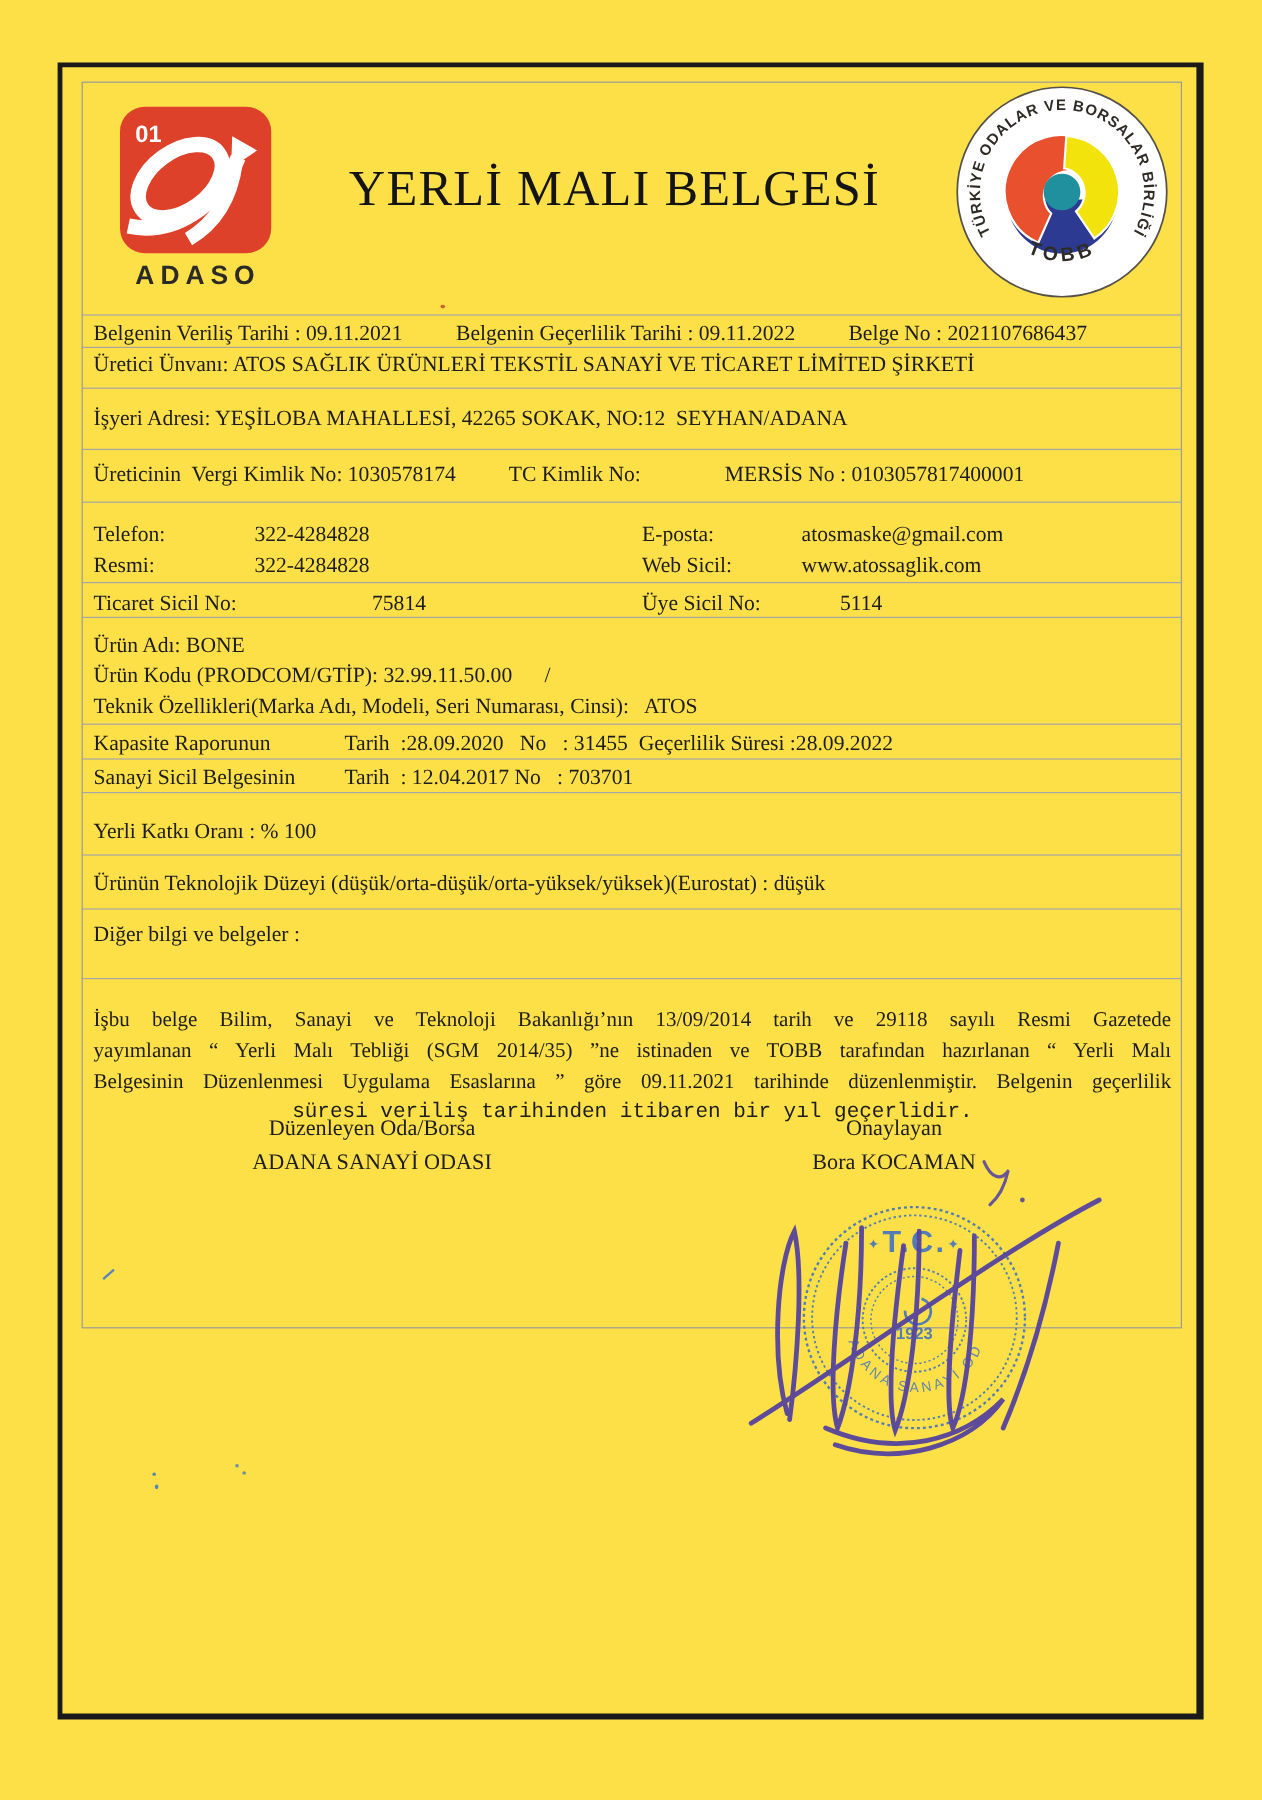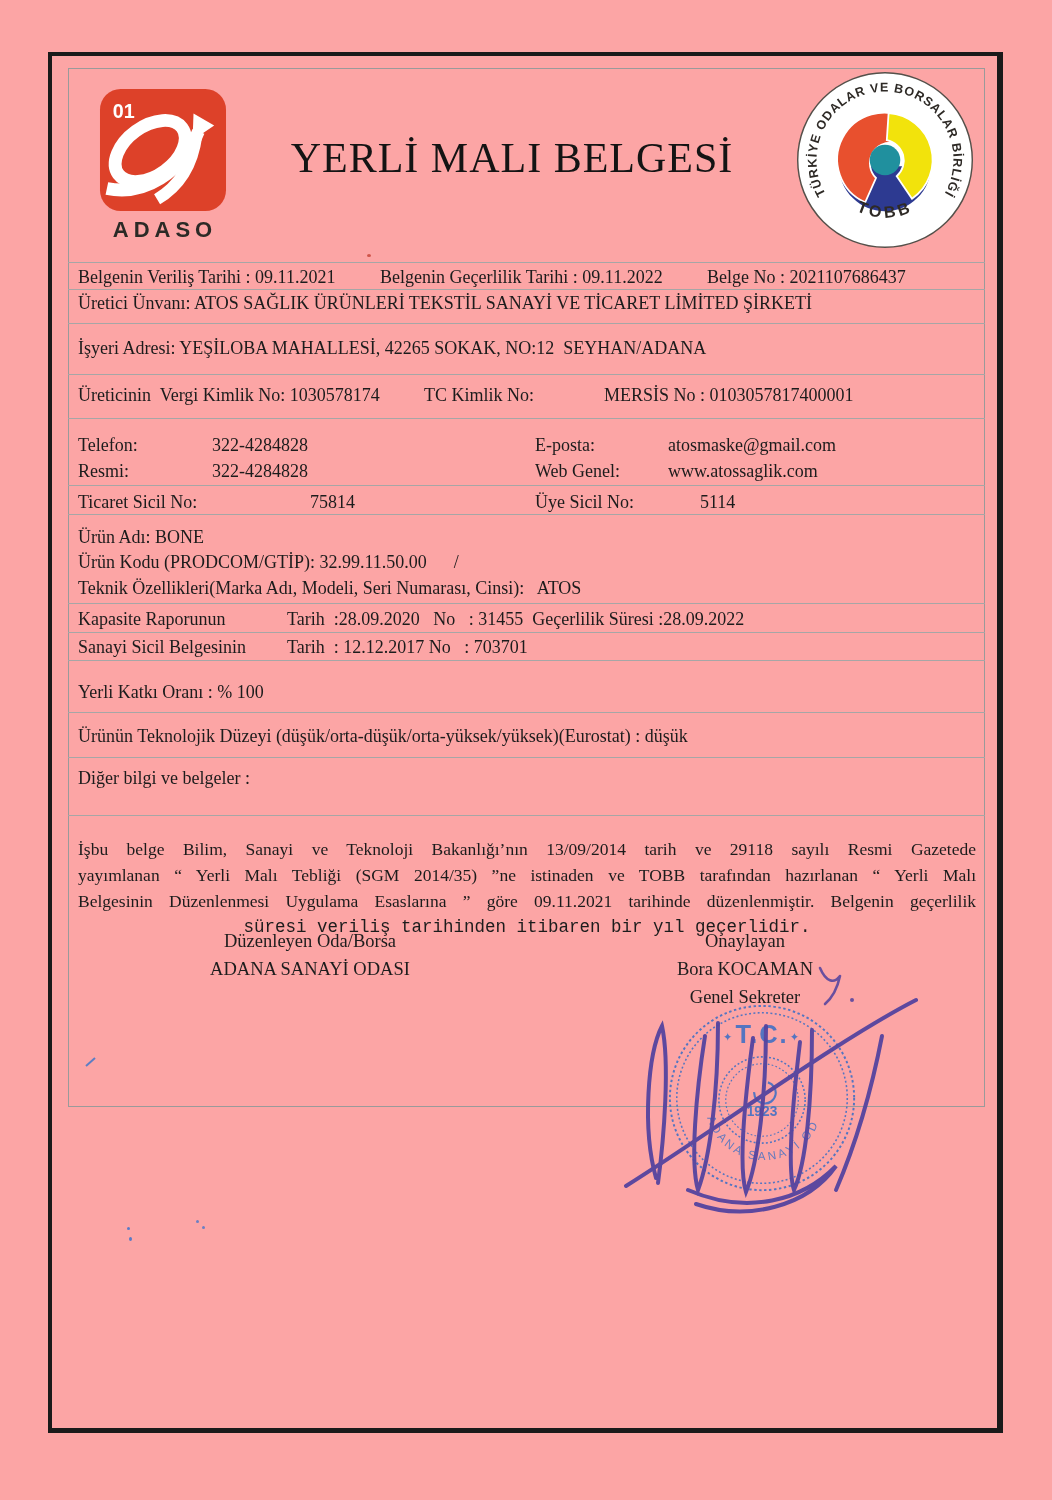--- a/index.html
+++ b/index.html
@@ -1,16 +1,16 @@
 <!DOCTYPE html>
 <html><head>
 <meta charset="utf-8">
 <style>
   html,body{margin:0;padding:0;background:#e9e9e9;}
-  .page{position:relative;width:1052px;height:1500px;background:#fca5a5;overflow:hidden;
+  .page{position:relative;width:1052px;height:1500px;background:#fde047;overflow:hidden;
         font-family:"Liberation Serif",serif;color:#1d1d1d;}
   .frame{position:absolute;left:48px;top:52px;width:955px;height:1381px;
          border-style:solid;border-color:#1a1a1a;border-width:4px 6px 5px 4px;box-sizing:border-box;}
   .innerbox{position:absolute;left:68px;top:68px;width:917px;height:1039px;
             border:1px solid #9a9a9a;box-sizing:border-box;background:transparent;}
   .hline{position:absolute;left:68px;width:917px;height:0;border-top:1px solid #a6a6a6;}
   .run{position:absolute;white-space:pre;font-size:18px;line-height:1.15;color:#1c1c1c;}
   .title{position:absolute;left:262px;top:134px;width:500px;text-align:center;
          font-size:42px;letter-spacing:1px;color:#141414;white-space:nowrap;}
   .adaso-word{position:absolute;left:84px;top:217px;width:162px;text-align:center;
@@ -93,36 +93,36 @@
   <div class="run" style="left:78px;top:385px">Üreticinin  Vergi Kimlik No: 1030578174</div>
   <div class="run" style="left:424px;top:385px">TC Kimlik No:</div>
   <div class="run" style="left:604px;top:385px">MERSİS No : 0103057817400001</div>
 
   <div class="run" style="left:78px;top:435px">Telefon:</div>
   <div class="run" style="left:212px;top:435px">322-4284828</div>
   <div class="run" style="left:535px;top:435px">E-posta:</div>
   <div class="run" style="left:668px;top:435px">atosmaske@gmail.com</div>
   <div class="run" style="left:78px;top:461px">Resmi:</div>
   <div class="run" style="left:212px;top:461px">322-4284828</div>
-  <div class="run" style="left:535px;top:461px">Web Genel:</div>
+  <div class="run" style="left:535px;top:461px">Web Sicil:</div>
   <div class="run" style="left:668px;top:461px">www.atossaglik.com</div>
 
   <div class="run" style="left:78px;top:492px">Ticaret Sicil No:</div>
   <div class="run" style="left:310px;top:492px">75814</div>
   <div class="run" style="left:535px;top:492px">Üye Sicil No:</div>
   <div class="run" style="left:700px;top:492px">5114</div>
 
   <div class="run" style="left:78px;top:527px">Ürün Adı: BONE</div>
   <div class="run" style="left:78px;top:552px">Ürün Kodu (PRODCOM/GTİP): 32.99.11.50.00      /</div>
   <div class="run" style="left:78px;top:578px">Teknik Özellikleri(Marka Adı, Modeli, Seri Numarası, Cinsi):   ATOS</div>
 
   <div class="run" style="left:78px;top:609px">Kapasite Raporunun</div>
   <div class="run" style="left:287px;top:609px">Tarih  :28.09.2020   No   : 31455  Geçerlilik Süresi :28.09.2022</div>
   <div class="run" style="left:78px;top:637px">Sanayi Sicil Belgesinin</div>
-  <div class="run" style="left:287px;top:637px">Tarih  : 12.12.2017 No   : 703701</div>
+  <div class="run" style="left:287px;top:637px">Tarih  : 12.04.2017 No   : 703701</div>
 
   <div class="run" style="left:78px;top:682px">Yerli Katkı Oranı : % 100</div>
 
   <div class="run" style="left:78px;top:726px">Ürünün Teknolojik Düzeyi (düşük/orta-düşük/orta-yüksek/yüksek)(Eurostat) : düşük</div>
 
   <div class="run" style="left:78px;top:768px">Diğer bilgi ve belgeler :</div>
 
   <div class="para">
     <div class="jline">İşbu belge Bilim, Sanayi ve Teknoloji Bakanlığı’nın 13/09/2014 tarih ve 29118 sayılı Resmi Gazetede</div>
     <div class="jline">yayımlanan “ Yerli Malı Tebliği (SGM 2014/35) ”ne istinaden ve TOBB tarafından hazırlanan “ Yerli Malı</div>
@@ -130,21 +130,20 @@
     <div class="lline">süresi veriliş tarihinden itibaren bir yıl geçerlidir.</div>
   </div>
 
   <div class="sigblock" style="left:160px;top:928px;width:300px;">
     <div>Düzenleyen Oda/Borsa</div>
     <div>ADANA SANAYİ ODASI</div>
   </div>
   <div class="sigblock" style="left:600px;top:928px;width:290px;">
     <div>Onaylayan</div>
     <div>Bora  KOCAMAN</div>
-    <div>Genel Sekreter</div>
   </div>
 
   <div class="stamp-layer" style="left:810px;top:962px;width:60px;height:48px;">
     <svg width="60" height="48" viewBox="0 0 60 48">
       <path d="M 10,6 C 16,20 24,22 30,14 M 30,14 C 27,28 22,36 15,42" fill="none" stroke="#55449f" stroke-width="2.6" stroke-linecap="round"></path>
       <circle cx="42" cy="38" r="2" fill="#55449f"></circle>
     </svg>
   </div>
 
   <div class="stamp-layer" style="left:660px;top:1002px;width:206px;height:196px;">

